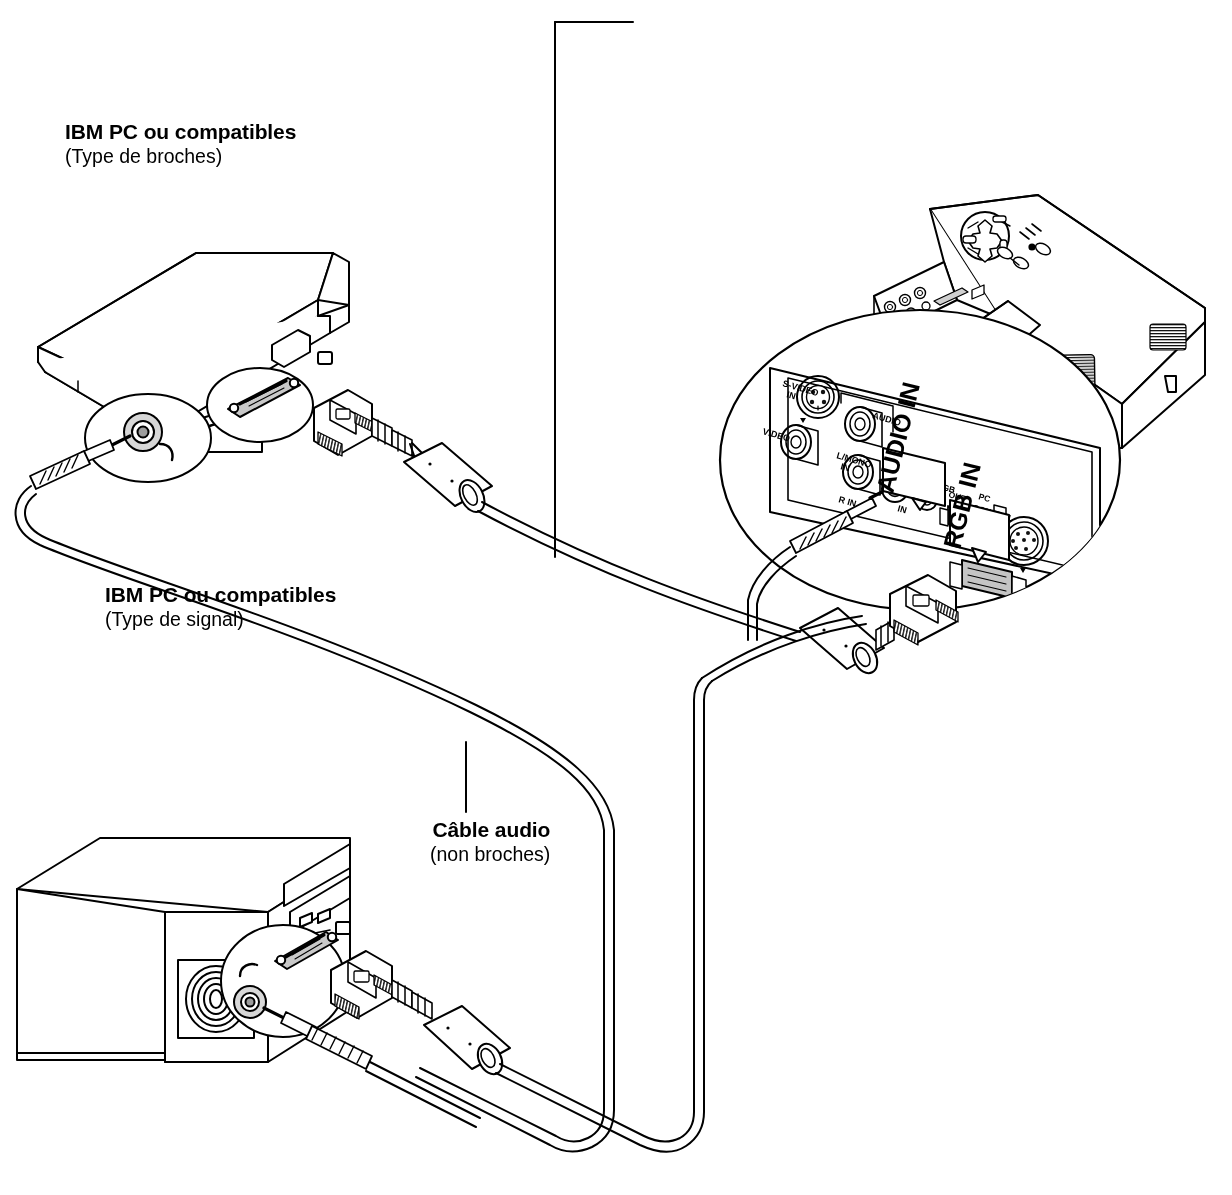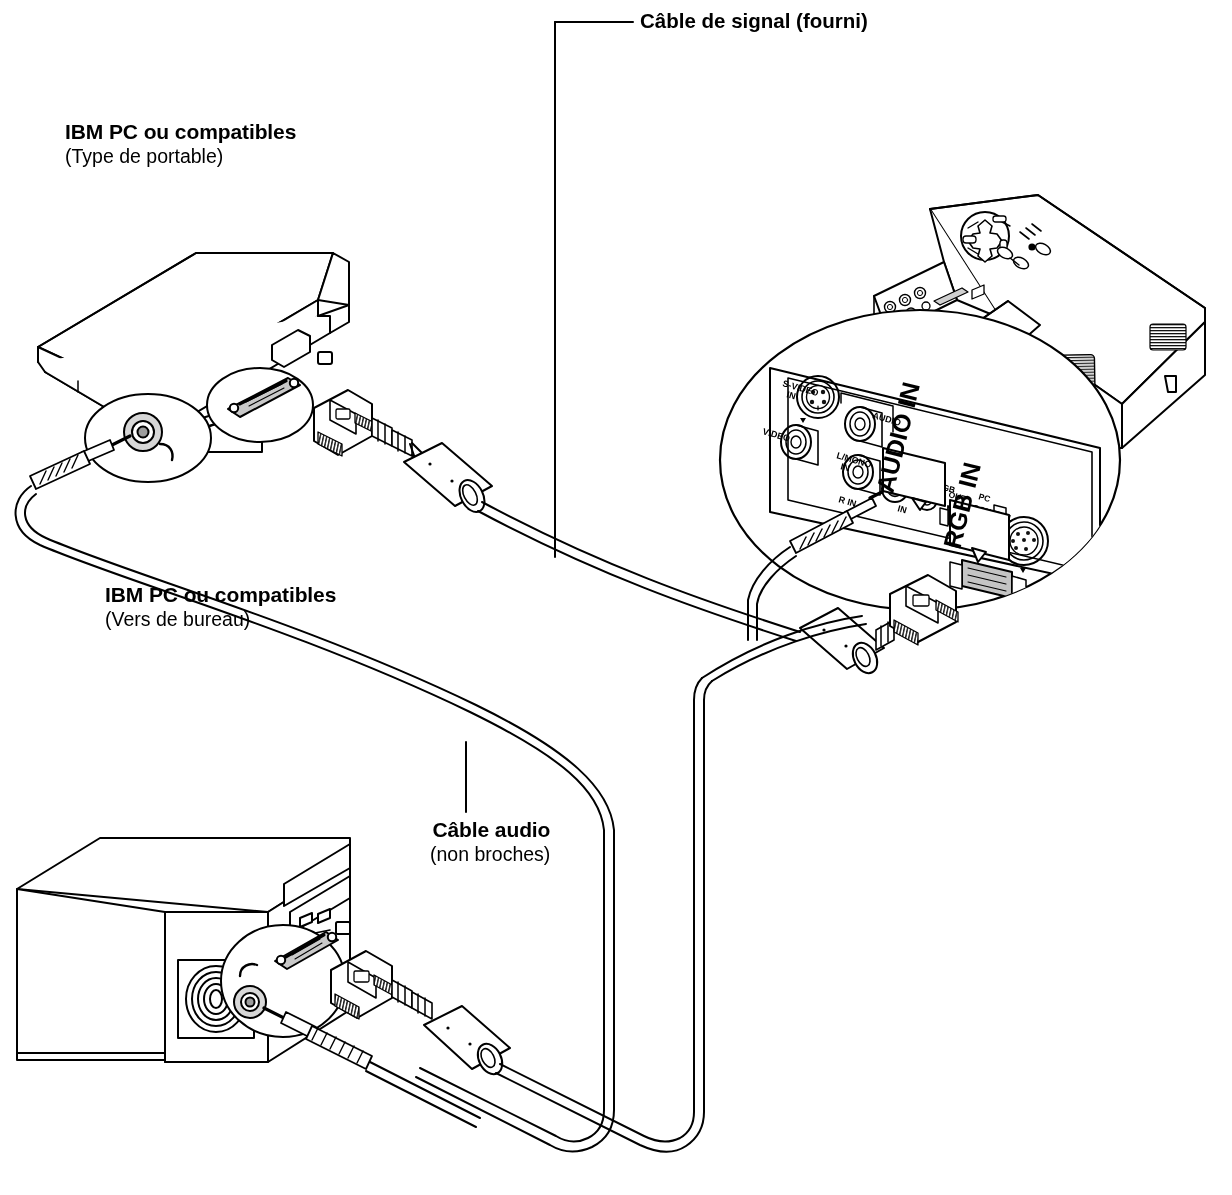--- a/index.html
+++ b/index.html
@@ -478,31 +478,30 @@
       <g>
         <path d="M604 832 C 610 790 660 748 742 700 C 770 684 786 672 792 662" stroke-width="0"></path>
         <path d="M790 547 C 770 560 752 580 748 600 L748 640" stroke-width="2"></path>
         <path d="M796 556 C 778 568 760 586 757 604 L757 640" stroke-width="2"></path>
       </g>
 
     </g>
   </svg>
 
   <div class="lbl" id="callout-signal">
-    <div class="head">Câble de signal (fourni)</div>
   </div>
 
   <div class="lbl" id="callout-laptop">
     <div class="t1">IBM PC ou compatibles</div>
-    <div class="t2">(Type de portable)</div>
+    <div class="t2">(Type de broches)</div>
   </div>
 
   <div class="lbl" id="callout-desktop">
     <div class="t1">IBM PC ou compatibles</div>
-    <div class="t2">(Vers de bureau)</div>
+    <div class="t2">(Type de signal)</div>
   </div>
 
   <div class="lbl" id="callout-audio">
     <span class="t1">Câble audio</span>
     <span class="t2">(non broches)</span>
   </div>
 
 </div>
 
 </body></html>

